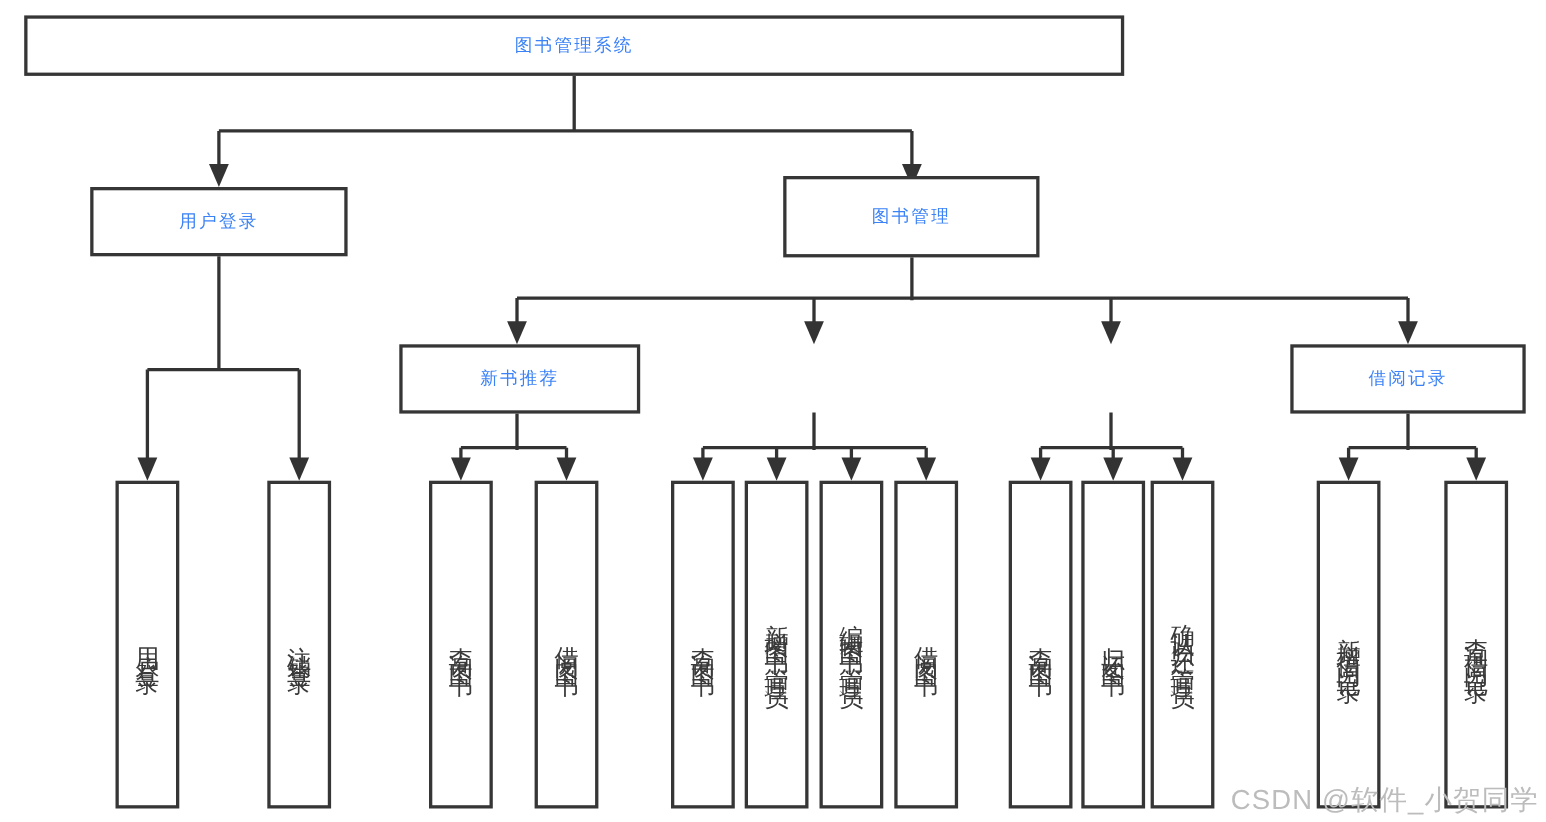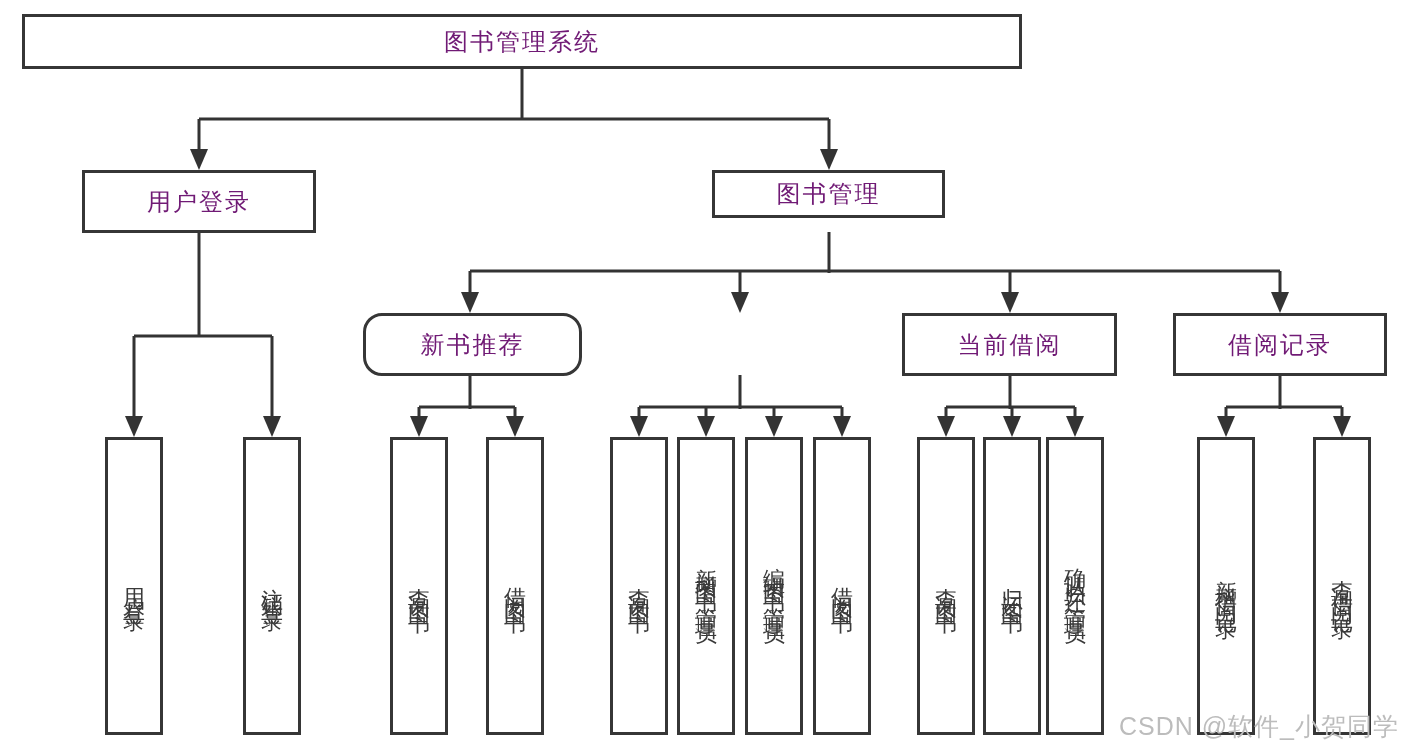--- a/index.html
+++ b/index.html
@@ -22,22 +22,22 @@
     pointer-events: none;
   }
   .node {
     position: absolute;
     box-sizing: border-box;
     border: 3px solid #363636;
     background: #ffffff;
     display: flex;
     align-items: center;
     justify-content: center;
-    font-size: 24px;
-    color: #701a75;
+    font-size: 16px;
+    color: #3b82f6;
     letter-spacing: 2px;
     white-space: nowrap;
     z-index: 2;
   }
   .leaf {
     position: absolute;
     box-sizing: border-box;
     top: 437px;
     width: 58px;
     height: 298px;
@@ -113,29 +113,26 @@
     </g>
   </svg>
 
   <div class="node" style="left:22px; top:14px; width:1000px; height:55px;">
     <span>图书管理系统</span>
   </div>
 
   <div class="node" style="left:82px; top:170px; width:234px; height:63px;">
     <span>用户登录</span>
   </div>
-  <div class="node" style="left:712px; top:170px; width:233px; height:48px;">
+  <div class="node" style="left:712px; top:160px; width:233px; height:74px;">
     <span>图书管理</span>
   </div>
 
-  <div class="node" style="left:363px; top:313px; width:219px; height:63px;border-radius:19px;">
+  <div class="node" style="left:363px; top:313px; width:219px; height:63px;">
     <span>新书推荐</span>
-  </div>
-  <div class="node" style="left:902px; top:313px; width:215px; height:63px;">
-    <span>当前借阅</span>
   </div>
   <div class="node" style="left:1173px; top:313px; width:214px; height:63px;">
     <span>借阅记录</span>
   </div>
 
   <div class="leaf" style="left:105px;">
     <span>用户登录</span>
   </div>
   <div class="leaf" style="left:243px;">
     <span>注销登录</span>

